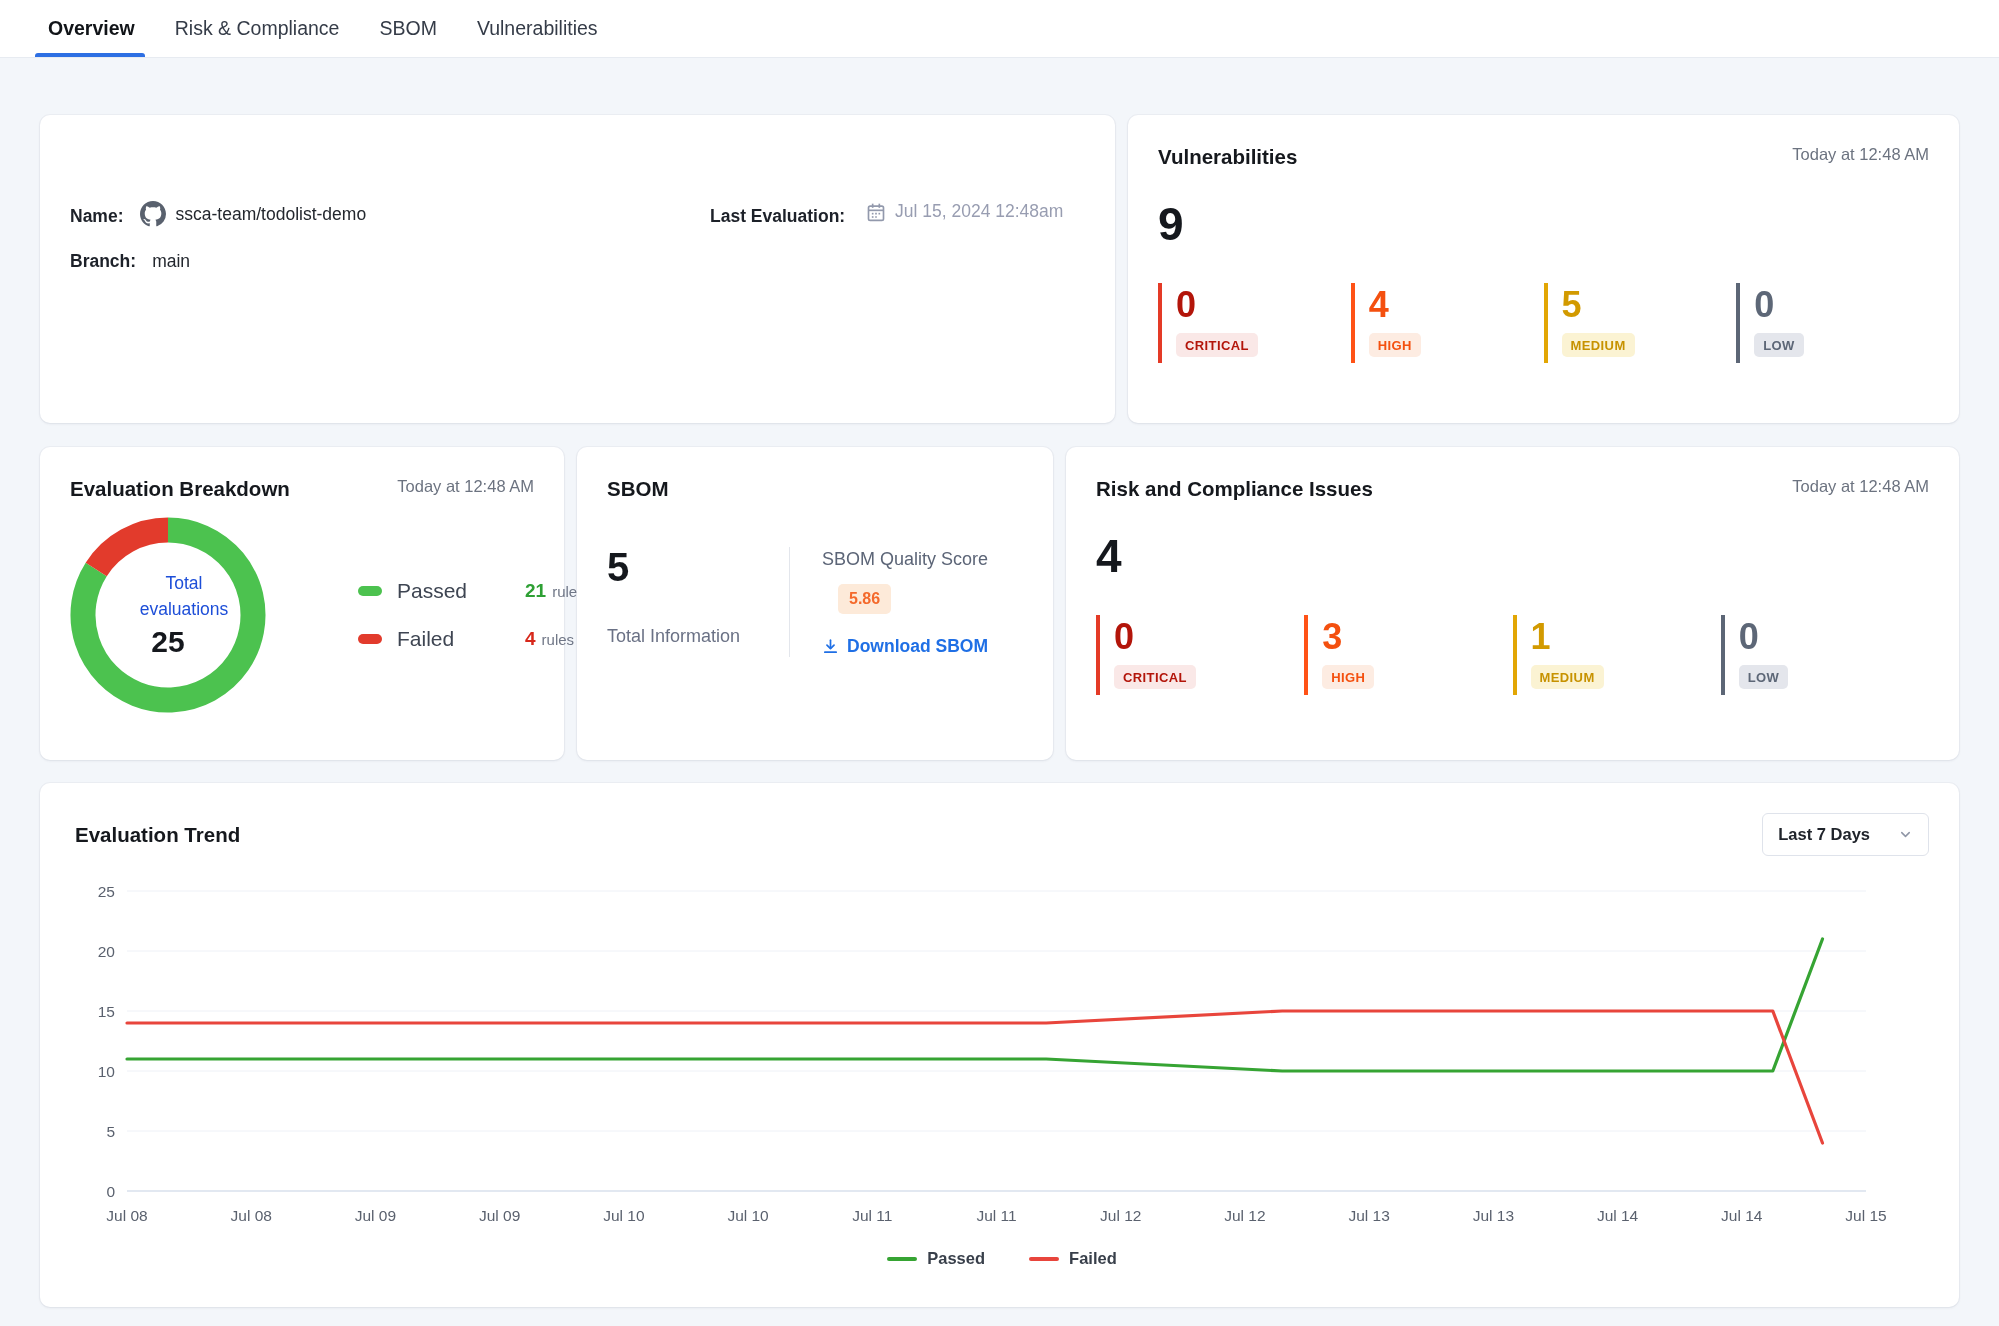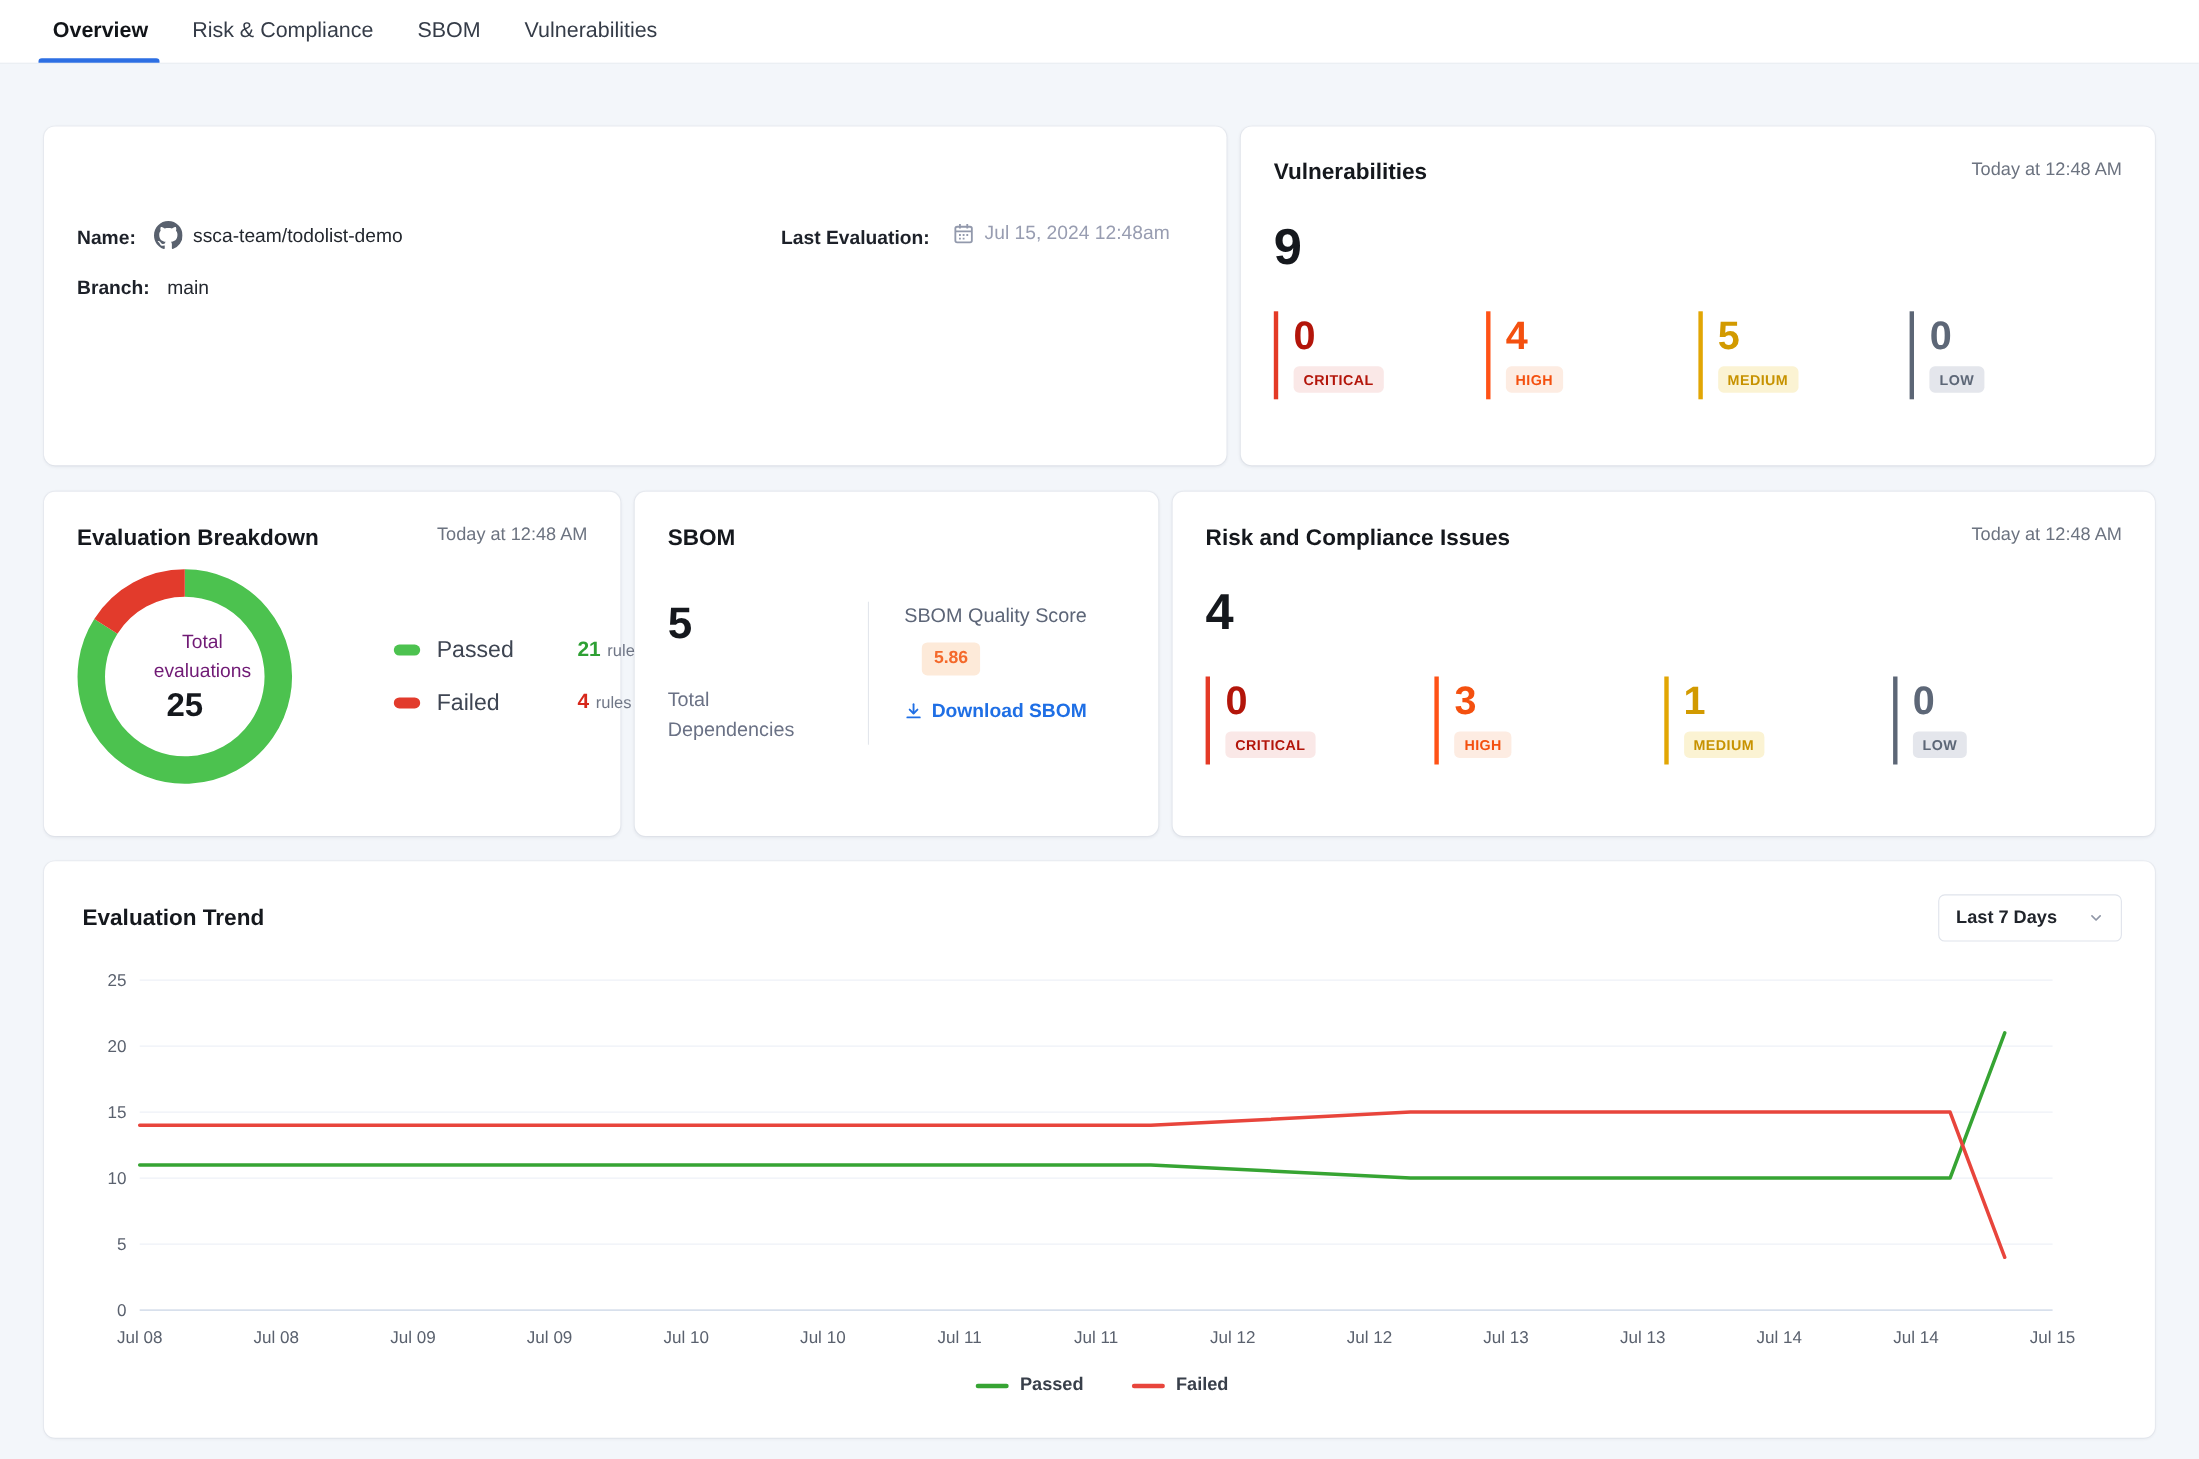--- a/index.html
+++ b/index.html
@@ -56,21 +56,21 @@
   .sev-low .sev-count { color:#5D6777; }
   .sev-low .sev-badge { background:#E4E6EC; color:#5D6777; }
   
   .card-breakdown { width:524px; height:313px; }
   .card-sbom { width:476px; height:313px; }
   .card-risk { flex:1; height:313px; }
   .bd-body { display:flex; align-items:center; margin-top:16px; }
   .donut-wrap { position:relative; width:196px; height:196px; }
   .donut-center { position:absolute; inset:0; display:flex; flex-direction:column;
                   align-items:center; justify-content:center; text-align:center; }
-  .donut-center .lbl { font-size:17.5px; color:#701a75; line-height:1.45;margin-left:32px; }
+  .donut-center .lbl { font-size:17.5px; color:#1d4ed8; line-height:1.45;margin-left:32px; }
   .donut-center .val { font-size:30px; font-weight:bold; color:#15181D; margin-top:3px; }
   .bd-legend { margin-left:92px; display:flex; flex-direction:column; gap:24px; }
   .leg-row { display:flex; align-items:center; }
   .leg-pill { width:24px; height:10px; border-radius:5px; }
   .leg-pill.green { background:#4CC24F; }
   .leg-pill.red { background:#E23B2C; }
   .leg-label { font-size:21px; color:#3E4552; margin-left:15px; width:100px; }
   .leg-count { font-size:19px; font-weight:bold; margin-left:28px; }
   .leg-count.green { color:#2EA034; }
   .leg-count.red { color:#D7281B; }
@@ -224,21 +224,21 @@
           </div>
         </div>
       </div>
     </div>
 
     <div class="card card-sbom">
       <div class="card-title">SBOM</div>
       <div class="sbom-body">
         <div class="sbom-left">
           <div class="sbom-total">5</div>
-          <div class="sbom-total-label">Total Dependencies</div>
+          <div class="sbom-total-label">Total Information</div>
         </div>
         <div class="sbom-divider"></div>
         <div class="sbom-right">
           <div class="sbom-q-label">SBOM Quality Score</div>
           <div class="sbom-q-badge">5.86</div>
           <div class="sbom-dl">
             <span class="icon">
               <svg width="17" height="17" viewBox="0 0 24 24" fill="none" stroke="#1F6FE5" stroke-width="2.4" stroke-linecap="round" stroke-linejoin="round">
                 <path d="M12 3v11"></path>
                   <path d="M7 10l5 5 5-5"></path>

